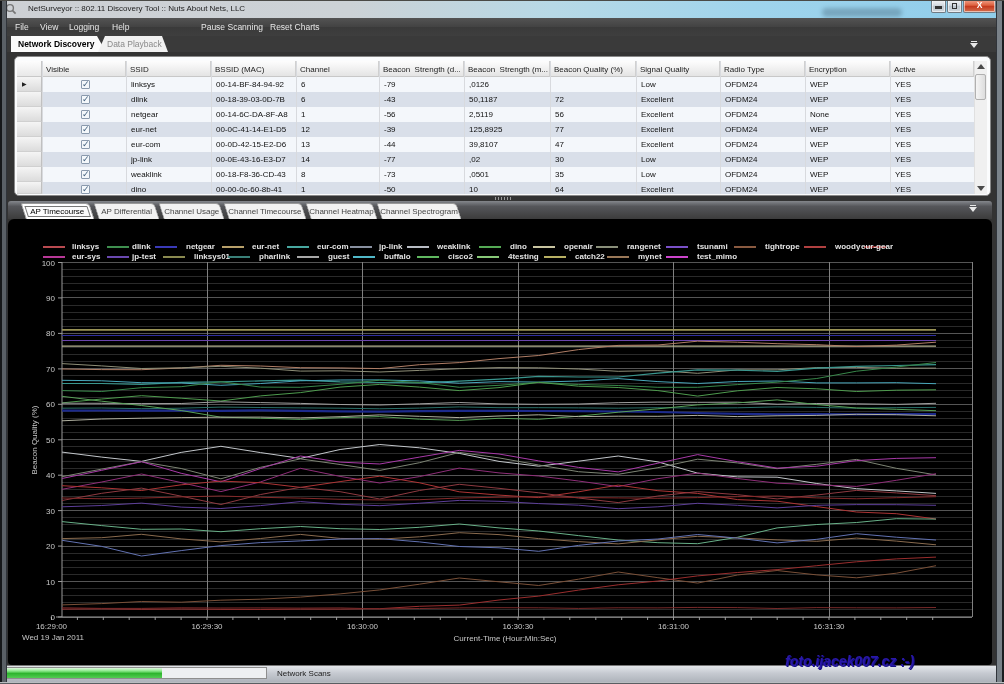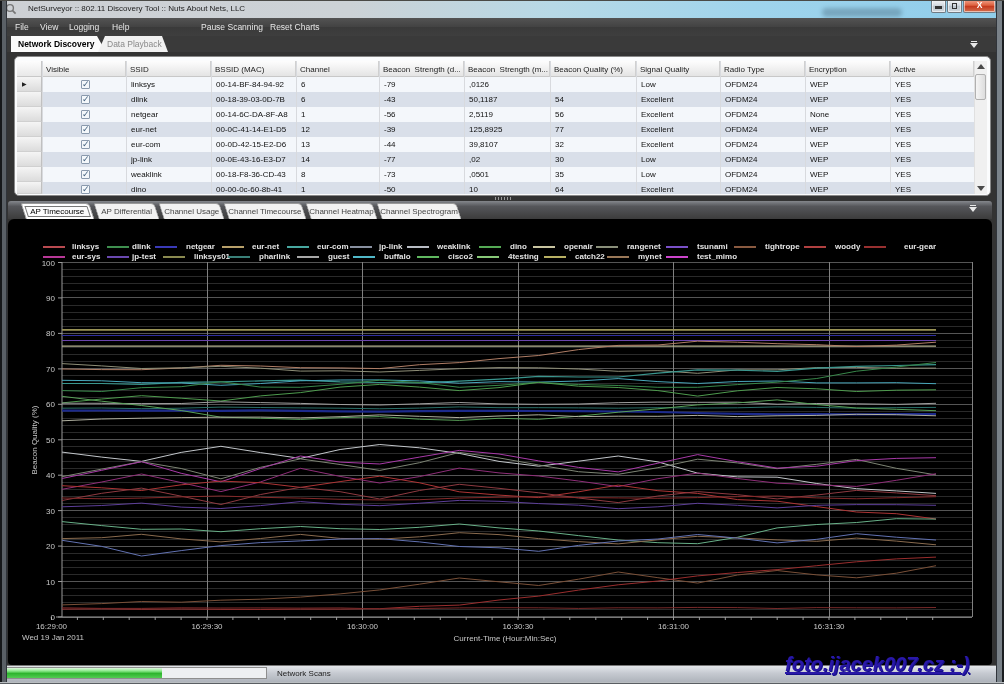--- a/index.html
+++ b/index.html
@@ -53,22 +53,22 @@
 #ctitle { position:absolute; left:8px; top:228px; width:984px; text-align:center; color:#efefef; font-size:10.5px; }
 .lsw { position:absolute; width:22px; height:2px; }
 .llb { position:absolute; color:#e4e4e4; font-size:8px; font-weight:bold; }
 
 #statusbar { position:absolute; left:1px; top:665px; width:1002px; height:17px;
   background:linear-gradient(#e3e6ea,#c6cad1 45%,#aeb3bb); border-top:1px solid #777; }
 #pbar { position:absolute; left:3px; top:1px; width:263px; height:12px; border:1px solid #8e8e8e; background:#eef0f2; }
 #pfill { position:absolute; left:0; top:0; width:157px; height:10px;
   background:linear-gradient(#dff7df,#8ae98a 30%,#2eb52e 55%,#53cc53); }
 #nscans { position:absolute; left:276px; top:3px; font-size:8px; color:#222; }
-#wmark { position:absolute; left:785px; top:653px; width:219px; font-size:20px; font-weight:bold; font-style:italic;
-  color:#2a18a8; letter-spacing:0px; text-shadow:1px 1px 0 #151088;text-decoration:underline; }
+#wmark { position:absolute; left:785px; top:653px; width:219px; font-size:14px; font-weight:bold; font-style:italic;
+  color:#2a18a8; letter-spacing:0px; text-shadow:1px 1px 0 #151088; }
 
 #lborder { position:absolute; left:0; top:0; width:7px; height:684px; background:linear-gradient(90deg,#16181a 0 2px,#5a6066 2px 6px,#30343a 6px 7px); }
 #rborder { position:absolute; right:0; top:0; width:8px; height:684px; background:linear-gradient(90deg,#30343a 0 1px,#7a8289 1px 6px,#1a1d20 6px 8px); }
 #bborder { position:absolute; left:0; bottom:0; width:1004px; height:2px; background:linear-gradient(#e8ecef,#2a2e33); }
 </style></head>
 <body>
 <div id="win">
   <div style="position:absolute;left:0;top:0;width:1004px;height:1px;background:#4a4a46;z-index:50"></div>
   <div id="title">
     <svg id="ticon" viewBox="0 0 12 12">
@@ -123,21 +123,21 @@
       <div class="tc" style="left:810px;top:77px;width:78px;height:15px;line-height:15px">WEP</div>
       <div class="tc" style="left:895px;top:77px;width:77px;height:15px;line-height:15px">YES</div>
       <div class="trow even" style="top:92px;height:15px"></div>
       <div class="rhc" style="top:92px;height:15px"></div>
       <div class="cb" style="top:95px"></div>
       <div class="tc" style="left:131px;top:92px;width:78px;height:15px;line-height:15px">dlink</div>
       <div class="tc" style="left:216px;top:92px;width:78px;height:15px;line-height:15px">00-18-39-03-0D-7B</div>
       <div class="tc" style="left:301px;top:92px;width:76px;height:15px;line-height:15px">6</div>
       <div class="tc" style="left:384px;top:92px;width:78px;height:15px;line-height:15px">-43</div>
       <div class="tc" style="left:469px;top:92px;width:79px;height:15px;line-height:15px">50,1187</div>
-      <div class="tc" style="left:555px;top:92px;width:79px;height:15px;line-height:15px">54</div>
+      <div class="tc" style="left:555px;top:92px;width:79px;height:15px;line-height:15px">72</div>
       <div class="tc" style="left:641px;top:92px;width:77px;height:15px;line-height:15px">Excellent</div>
       <div class="tc" style="left:725px;top:92px;width:78px;height:15px;line-height:15px">OFDM24</div>
       <div class="tc" style="left:810px;top:92px;width:78px;height:15px;line-height:15px">WEP</div>
       <div class="tc" style="left:895px;top:92px;width:77px;height:15px;line-height:15px">YES</div>
       <div class="trow odd" style="top:107px;height:15px"></div>
       <div class="rhc" style="top:107px;height:15px"></div>
       <div class="cb" style="top:110px"></div>
       <div class="tc" style="left:131px;top:107px;width:78px;height:15px;line-height:15px">netgear</div>
       <div class="tc" style="left:216px;top:107px;width:78px;height:15px;line-height:15px">00-14-6C-DA-8F-A8</div>
       <div class="tc" style="left:301px;top:107px;width:76px;height:15px;line-height:15px">1</div>
@@ -162,21 +162,21 @@
       <div class="tc" style="left:810px;top:122px;width:78px;height:15px;line-height:15px">WEP</div>
       <div class="tc" style="left:895px;top:122px;width:77px;height:15px;line-height:15px">YES</div>
       <div class="trow odd" style="top:137px;height:15px"></div>
       <div class="rhc" style="top:137px;height:15px"></div>
       <div class="cb" style="top:140px"></div>
       <div class="tc" style="left:131px;top:137px;width:78px;height:15px;line-height:15px">eur-com</div>
       <div class="tc" style="left:216px;top:137px;width:78px;height:15px;line-height:15px">00-0D-42-15-E2-D6</div>
       <div class="tc" style="left:301px;top:137px;width:76px;height:15px;line-height:15px">13</div>
       <div class="tc" style="left:384px;top:137px;width:78px;height:15px;line-height:15px">-44</div>
       <div class="tc" style="left:469px;top:137px;width:79px;height:15px;line-height:15px">39,8107</div>
-      <div class="tc" style="left:555px;top:137px;width:79px;height:15px;line-height:15px">32</div>
+      <div class="tc" style="left:555px;top:137px;width:79px;height:15px;line-height:15px">47</div>
       <div class="tc" style="left:641px;top:137px;width:77px;height:15px;line-height:15px">Excellent</div>
       <div class="tc" style="left:725px;top:137px;width:78px;height:15px;line-height:15px">OFDM24</div>
       <div class="tc" style="left:810px;top:137px;width:78px;height:15px;line-height:15px">WEP</div>
       <div class="tc" style="left:895px;top:137px;width:77px;height:15px;line-height:15px">YES</div>
       <div class="trow even" style="top:152px;height:15px"></div>
       <div class="rhc" style="top:152px;height:15px"></div>
       <div class="cb" style="top:155px"></div>
       <div class="tc" style="left:131px;top:152px;width:78px;height:15px;line-height:15px">jp-link</div>
       <div class="tc" style="left:216px;top:152px;width:78px;height:15px;line-height:15px">00-0E-43-16-E3-D7</div>
       <div class="tc" style="left:301px;top:152px;width:76px;height:15px;line-height:15px">14</div>
@@ -426,21 +426,21 @@
     <div class="llb" style="left:564px;top:242px">openair</div>
     <div class="lsw" style="left:596px;top:246px;background:#8a8f7a"></div>
     <div class="llb" style="left:627px;top:242px">rangenet</div>
     <div class="lsw" style="left:666px;top:246px;background:#7a50c8"></div>
     <div class="llb" style="left:697px;top:242px">tsunami</div>
     <div class="lsw" style="left:734px;top:246px;background:#8a5a40"></div>
     <div class="llb" style="left:765px;top:242px">tightrope</div>
     <div class="lsw" style="left:804px;top:246px;background:#b04040"></div>
     <div class="llb" style="left:835px;top:242px">woody</div>
     <div class="lsw" style="left:864px;top:246px;background:#983030"></div>
-    <div class="llb" style="left:904px;top:242px">eur-gear</div>
+    <div class="llb" style="left:861px;top:242px">eur-gear</div>
     <div class="lsw" style="left:43px;top:256px;background:#b83898"></div>
     <div class="llb" style="left:72px;top:252px">eur-sys</div>
     <div class="lsw" style="left:107px;top:256px;background:#6a48b0"></div>
     <div class="llb" style="left:132px;top:252px">jp-test</div>
     <div class="lsw" style="left:163px;top:256px;background:#8a8a50"></div>
     <div class="llb" style="left:194px;top:252px">linksys01</div>
     <div class="lsw" style="left:228px;top:256px;background:#3a8078"></div>
     <div class="llb" style="left:259px;top:252px">pharlink</div>
     <div class="lsw" style="left:297px;top:256px;background:#a8a8a8"></div>
     <div class="llb" style="left:328px;top:252px">guest</div>

